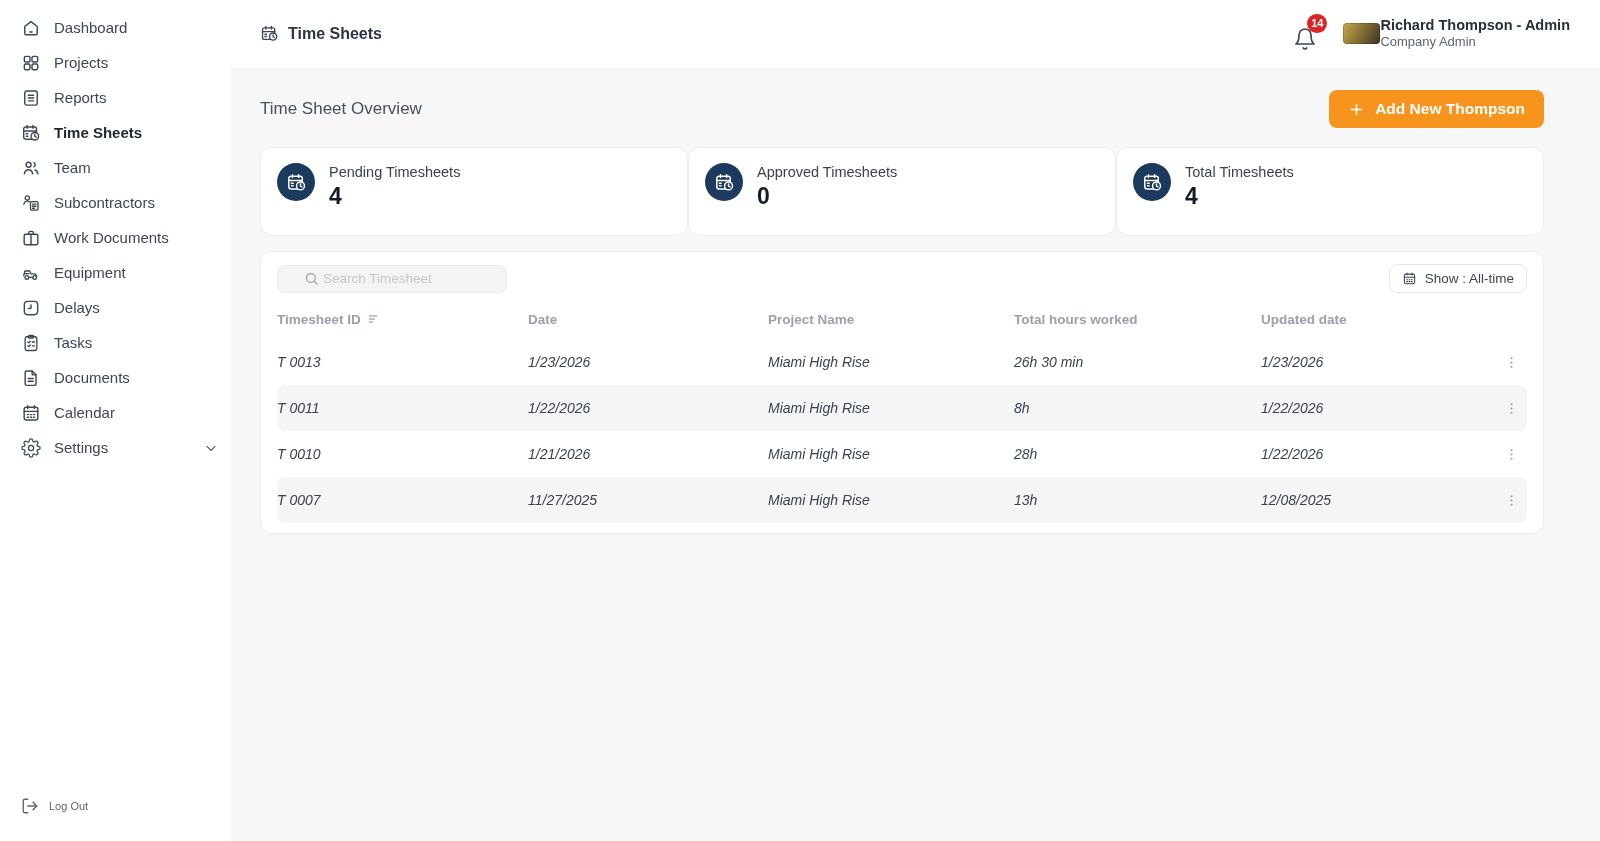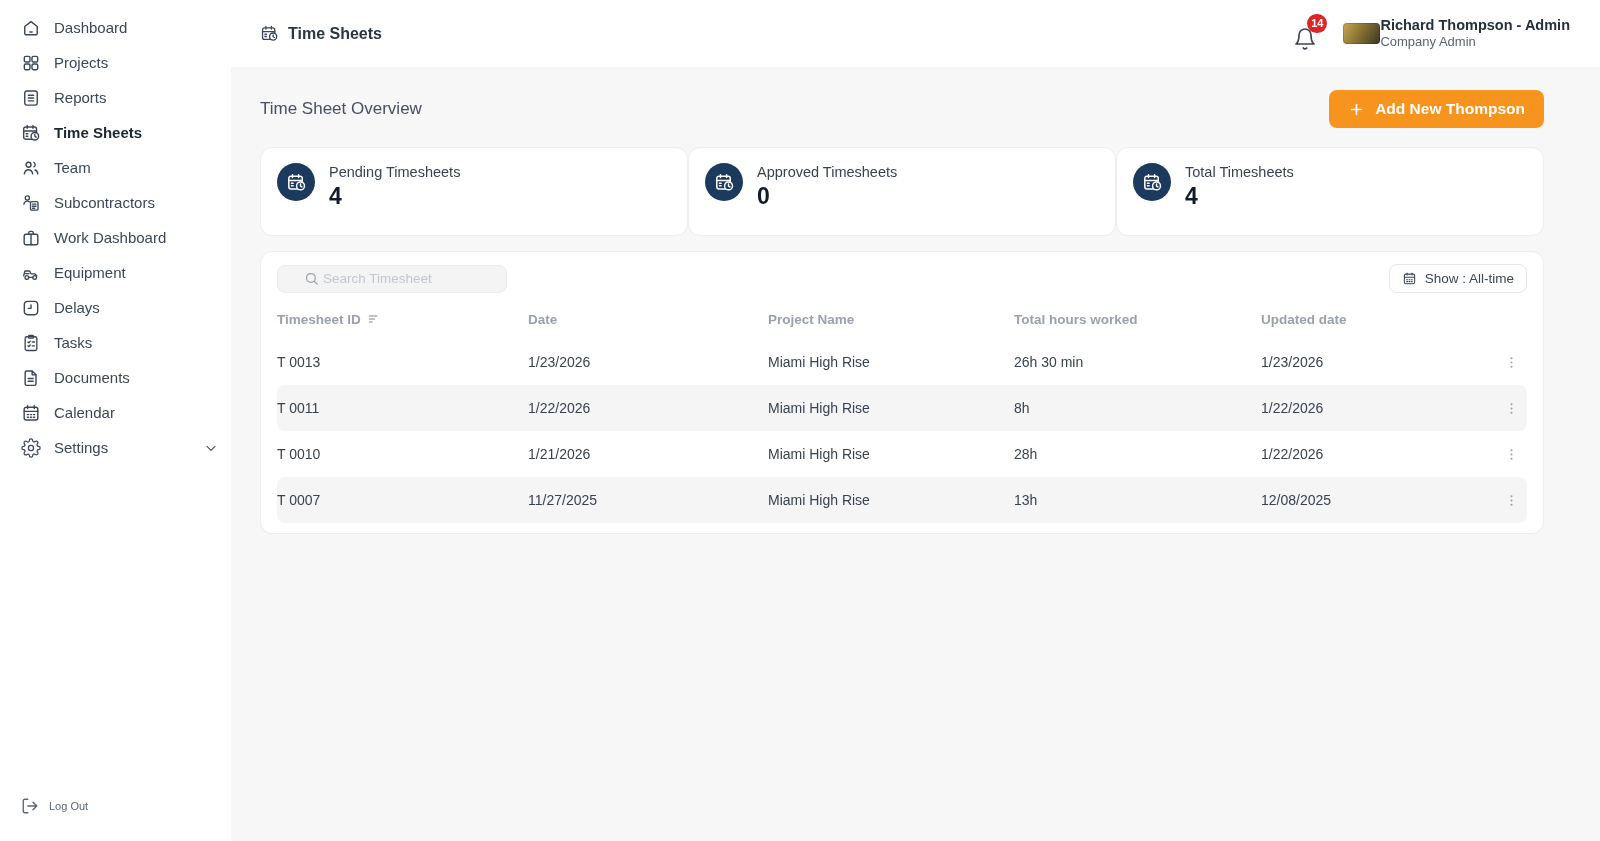--- a/index.html
+++ b/index.html
@@ -106,21 +106,21 @@
     display:flex; align-items:center; gap:8px; height:29px; padding:0 12px;
     background:#fff; border:1px solid #e4e6ea; border-radius:8px;
     font-size:13.5px; color:#3c4656; font-family:inherit; cursor:pointer;
   }
   .filter-btn .f-ic { width:15px; height:15px; color:#3c4656; }
 
   .tgrid { display:grid; grid-template-columns:251px 240px 246px 247px 1fr 28px; align-items:center; }
   .thead { height:40px;font-weight:bold; }
   .th { font-size:13.5px; color:#9aa1ac; display:flex; align-items:center; gap:6px; }
   .sort-ic { width:14px; height:14px; color:#7d8694; }
-  .trow { height:46px; font-size:14px; color:#39424f; border-radius:8px; }
+  .trow { height:46px; font-size:14px; color:#39424f; border-radius:8px;font-style:italic; }
   .trow:nth-child(even) { background:#f5f5f6; }
   .tcell { padding-right:8px; white-space:nowrap; }
   .kebab-btn {
     width:24px; height:30px; display:flex; align-items:center; justify-content:center;
     background:transparent; border:none; cursor:pointer; color:#9aa1ac;
   }
   .kebab-btn svg { width:15px; height:15px; }
 </style>
 </head>
 <body>
@@ -320,21 +320,21 @@
           </svg>
         </span>
       <span class="nav-label">Subcontractors</span>
     </div>
     <div class="nav-item">
       <span class="nav-ic">
           <svg class="ic" width="20" height="20">
             <use href="#i-briefcase"></use>
           </svg>
         </span>
-      <span class="nav-label">Work Dashboard</span>
+      <span class="nav-label">Work Documents</span>
     </div>
     <div class="nav-item">
       <span class="nav-ic">
           <svg class="ic" width="20" height="20">
             <use href="#i-truck"></use>
           </svg>
         </span>
       <span class="nav-label">Equipment</span>
     </div>
     <div class="nav-item">

